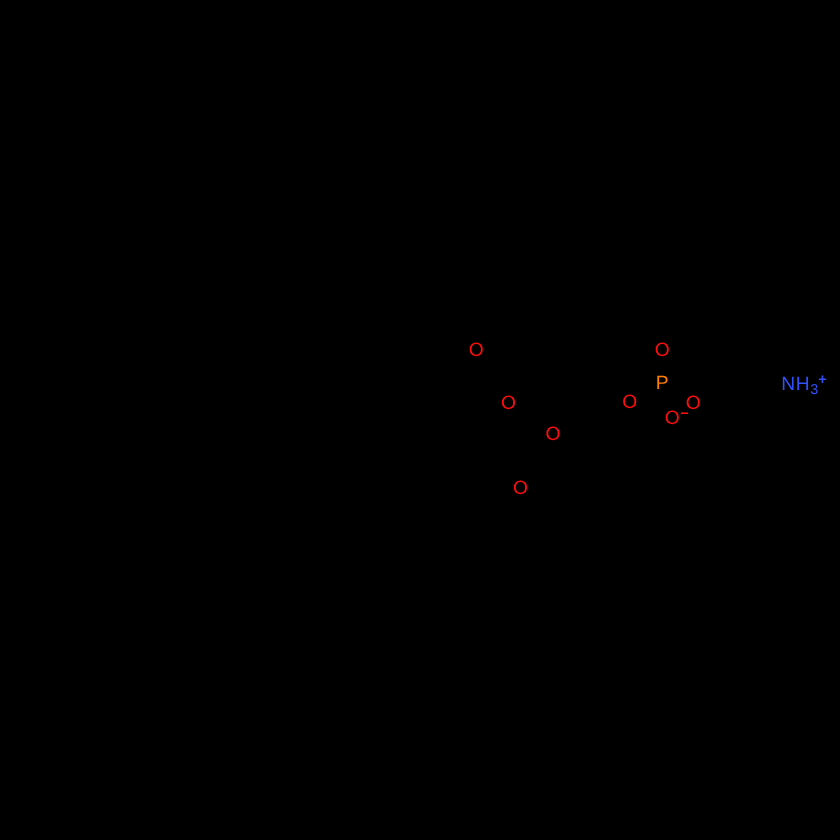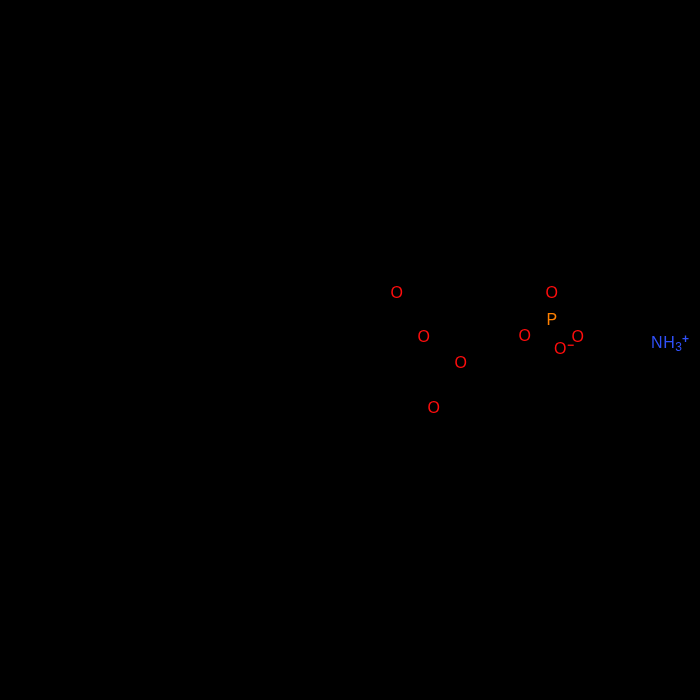--- a/index.html
+++ b/index.html
@@ -45,14 +45,14 @@
 
 <span class="atom" style="left: 397px; top: 293px; color: rgb(255, 13, 13);"><span class="sym">O</span></span>
     <span class="atom" style="left: 424px; top: 337px; color: rgb(255, 13, 13);"><span class="sym">O</span></span>
     <span class="atom" style="left: 461px; top: 363px; color: rgb(255, 13, 13);"><span class="sym">O</span></span>
     <span class="atom" style="left: 434px; top: 408px; color: rgb(255, 13, 13);"><span class="sym">O</span></span>
     <span class="atom" style="left: 552px; top: 293px; color: rgb(255, 13, 13);"><span class="sym">O</span></span>
     <span class="atom" style="left: 552px; top: 320px; color: rgb(255, 128, 0);"><span class="sym">P</span></span>
     <span class="atom" style="left: 525px; top: 336px; color: rgb(255, 13, 13);"><span class="sym">O</span></span>
     <span class="atom" style="left: 564px; top: 349px; color: rgb(255, 13, 13);"><span class="sym">O</span><span class="sup">−</span></span>
     <span class="atom" style="left: 578px; top: 337px; color: rgb(255, 13, 13);"><span class="sym">O</span></span>
-    <span class="atom" style="left: 670px; top: 321px; color: rgb(48, 80, 248); margin-top: 22px;"><span class="sym">NH</span><span class="sub">3</span><span class="sup">+</span></span>
+    <span class="atom" style="left: 670px; top: 321px; color: rgb(48, 80, 248);"><span class="sym">NH</span><span class="sub">3</span><span class="sup">+</span></span>
   </div>
 
 </body></html>

